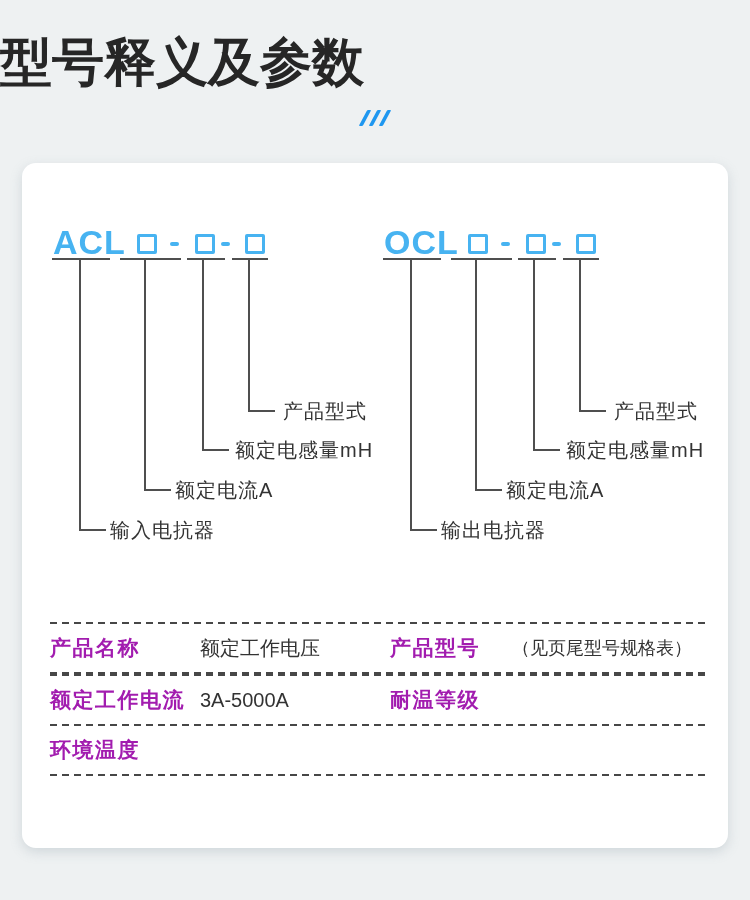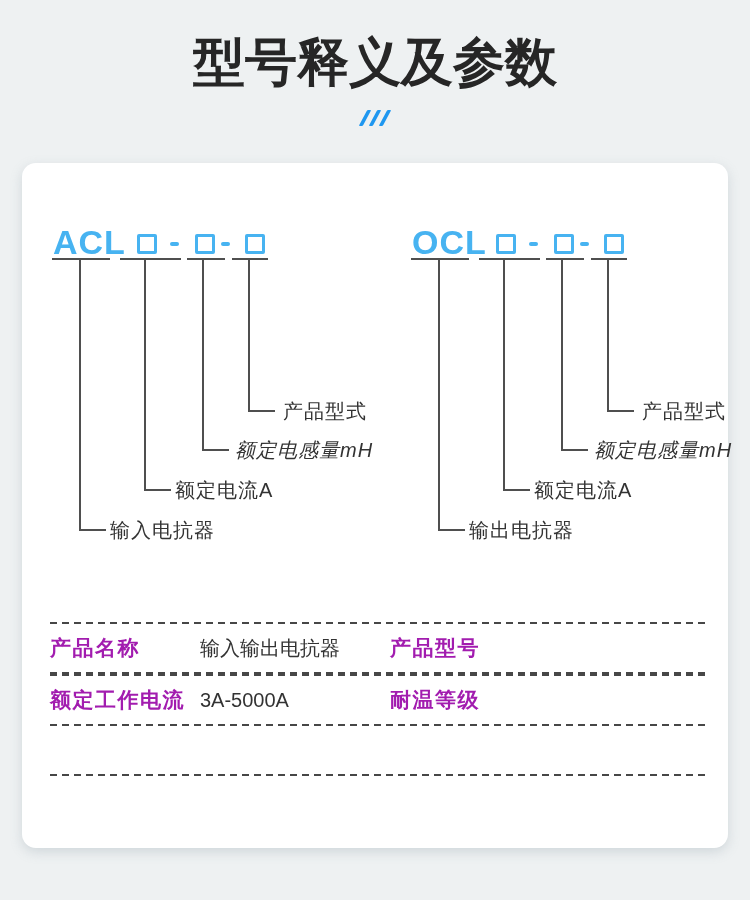--- a/index.html
+++ b/index.html
@@ -6,21 +6,20 @@
   body{
     width:750px;height:900px;
     font-family:"Liberation Sans","DejaVu Sans",sans-serif;
     background:#eef1f2;
   }
   #stage{position:relative;width:750px;height:900px;overflow:hidden;background:#eef1f2;}
 
   
   .page-title{
     position:absolute;left:0;right:0;top:35px;
-    text-align:center;
     font-size:52px;line-height:1.05;font-weight:900;
     color:#262626;letter-spacing:0px;
   }
   .slash-wrap{
     position:absolute;left:0;right:0;top:110px;
     display:flex;justify-content:center;gap:6px;
   }
   .slash{
     width:4px;height:16px;background:#1e97f0;
     transform:skewX(-28deg);border-radius:1px;
@@ -28,21 +27,21 @@
 
   
   .card{
     position:absolute;left:22px;top:163px;width:706px;height:685px;
     background:#ffffff;border-radius:14px;
     box-shadow:0 4px 12px rgba(140,155,165,0.30);
   }
 
   
   .model-group{position:absolute;top:0;left:0;width:380px;height:570px;}
-  .model-group.ocl{left:359px;text-align:center;}
+  .model-group.ocl{left:331px;text-align:center;}
   .model-code{
     position:absolute;left:53px;top:229px;
     font-size:34px;font-weight:bold;line-height:27px;
     color:#47b3f1;letter-spacing:1px;
   }
   .digit-box{
     position:absolute;top:234px;width:20px;height:20px;
     box-sizing:border-box;border:3px solid #47b3f1;border-radius:2px;
     background:#fff;
   }
@@ -61,21 +60,21 @@
   .v1{left:79px;height:273px;} .v2{left:144px;height:233px;}
   .v3{left:202px;height:193px;} .v4{left:248px;height:154px;}
   .h1{left:79px;top:529px;width:27px;} .h2{left:144px;top:489px;width:27px;}
   .h3{left:202px;top:449px;width:27px;} .h4{left:248px;top:410px;width:27px;}
 
   .branch-label{
     position:absolute;font-size:20px;line-height:26px;color:#333333;
     white-space:nowrap;letter-spacing:1px;
   }
   .bl1{left:110px;top:517px;} .bl2{left:175px;top:477px;}
-  .bl3{left:235px;top:437px;font-style:italic;} .bl4{left:283px;top:398px;}
+  .bl3{left:235px;top:437px;} .bl4{left:283px;top:398px;}
 
   
   .spec-table{position:absolute;left:50px;top:622px;width:655px;}
   .dash-line{
     height:2px;width:100%;
     background:repeating-linear-gradient(to right,
       #474747 0,#474747 7px,transparent 7px,transparent 12px);
   }
   .spec-row{
     height:48px;display:grid;
@@ -158,31 +157,33 @@
     <div class="branch-label bl1">输出电抗器</div>
     <div class="branch-label bl2">额定电流A</div>
     <div class="branch-label bl3">额定电感量mH</div>
     <div class="branch-label bl4">产品型式</div>
   </div>
 
   <div class="spec-table">
     <div class="dash-line"></div>
     <div class="spec-row">
       <div class="cell-label">产品名称</div>
-      <div class="cell-value">输入输出电抗器</div>
+      <div class="cell-value">额定工作电压</div>
       <div class="cell-label">产品型号</div>
+      <div class="cell-value paren">（见页尾型号规格表）</div>
     </div>
     <div class="dash-line"></div>
     <div class="dash-line"></div>
     <div class="spec-row">
       <div class="cell-label">额定工作电流</div>
       <div class="cell-value">3A-5000A</div>
       <div class="cell-label">耐温等级</div>
     </div>
     <div class="dash-line"></div>
     <div class="spec-row">
+      <div class="cell-label">环境温度</div>
       <div class="cell-label"></div>
       <div class="cell-value"></div>
     </div>
     <div class="dash-line"></div>
   </div>
 
 </div>
 
 </body></html>

